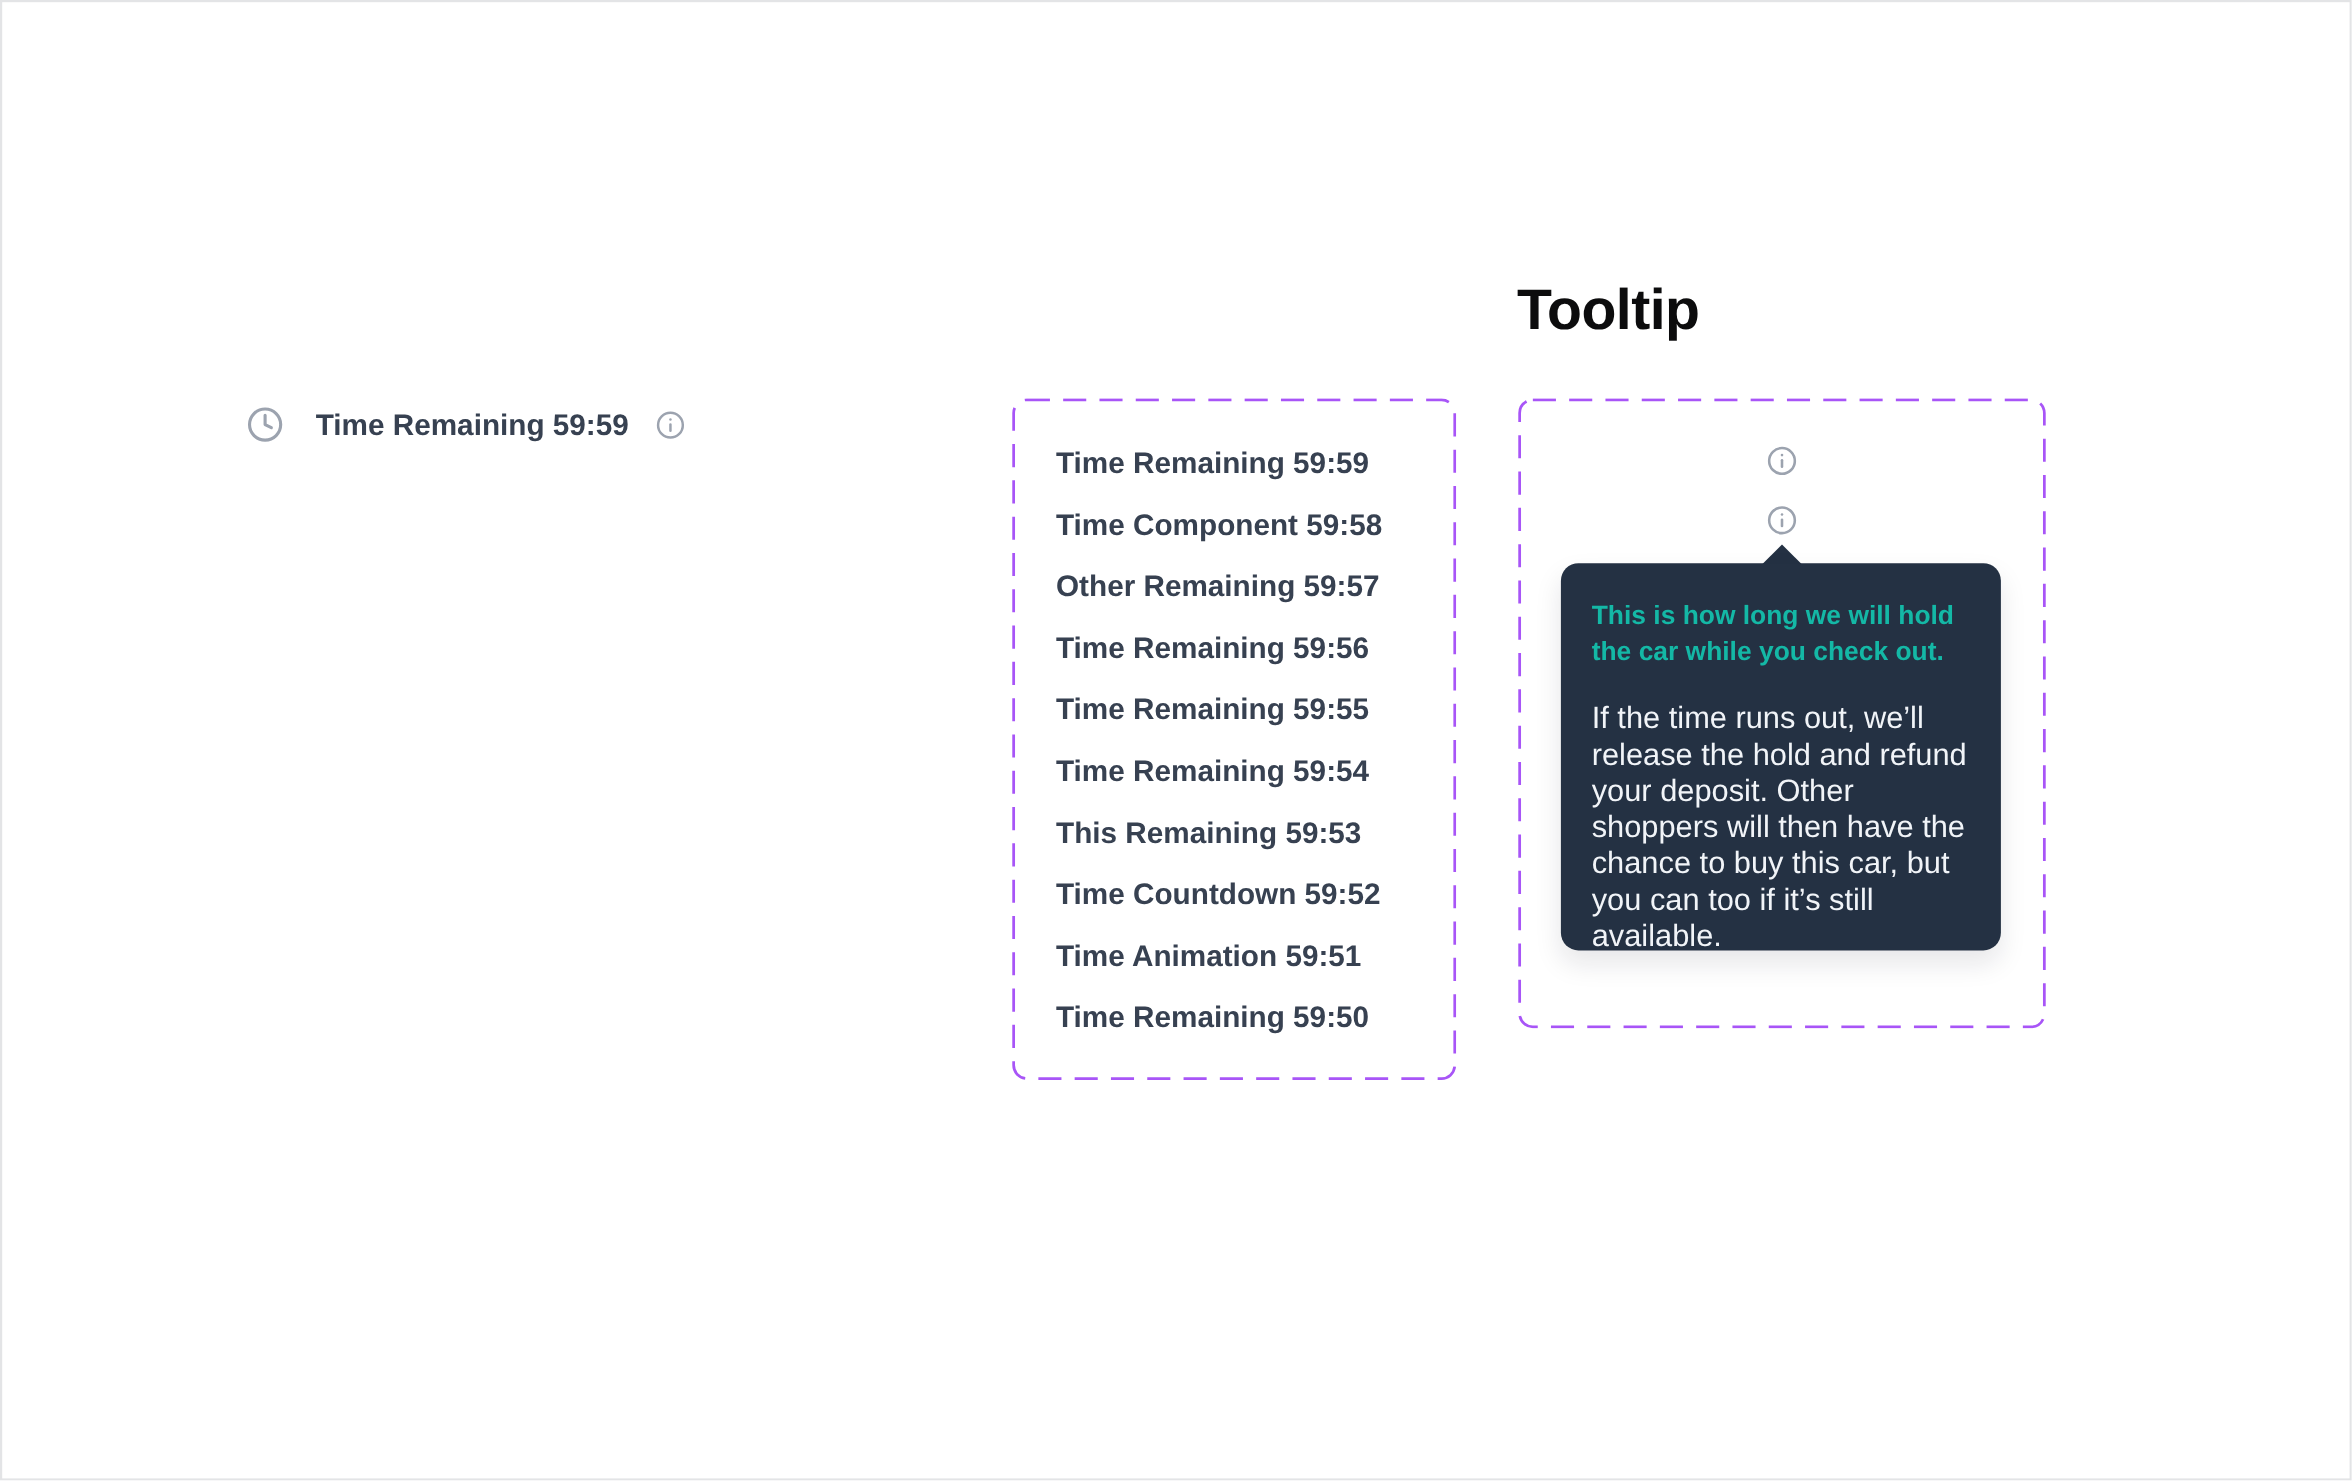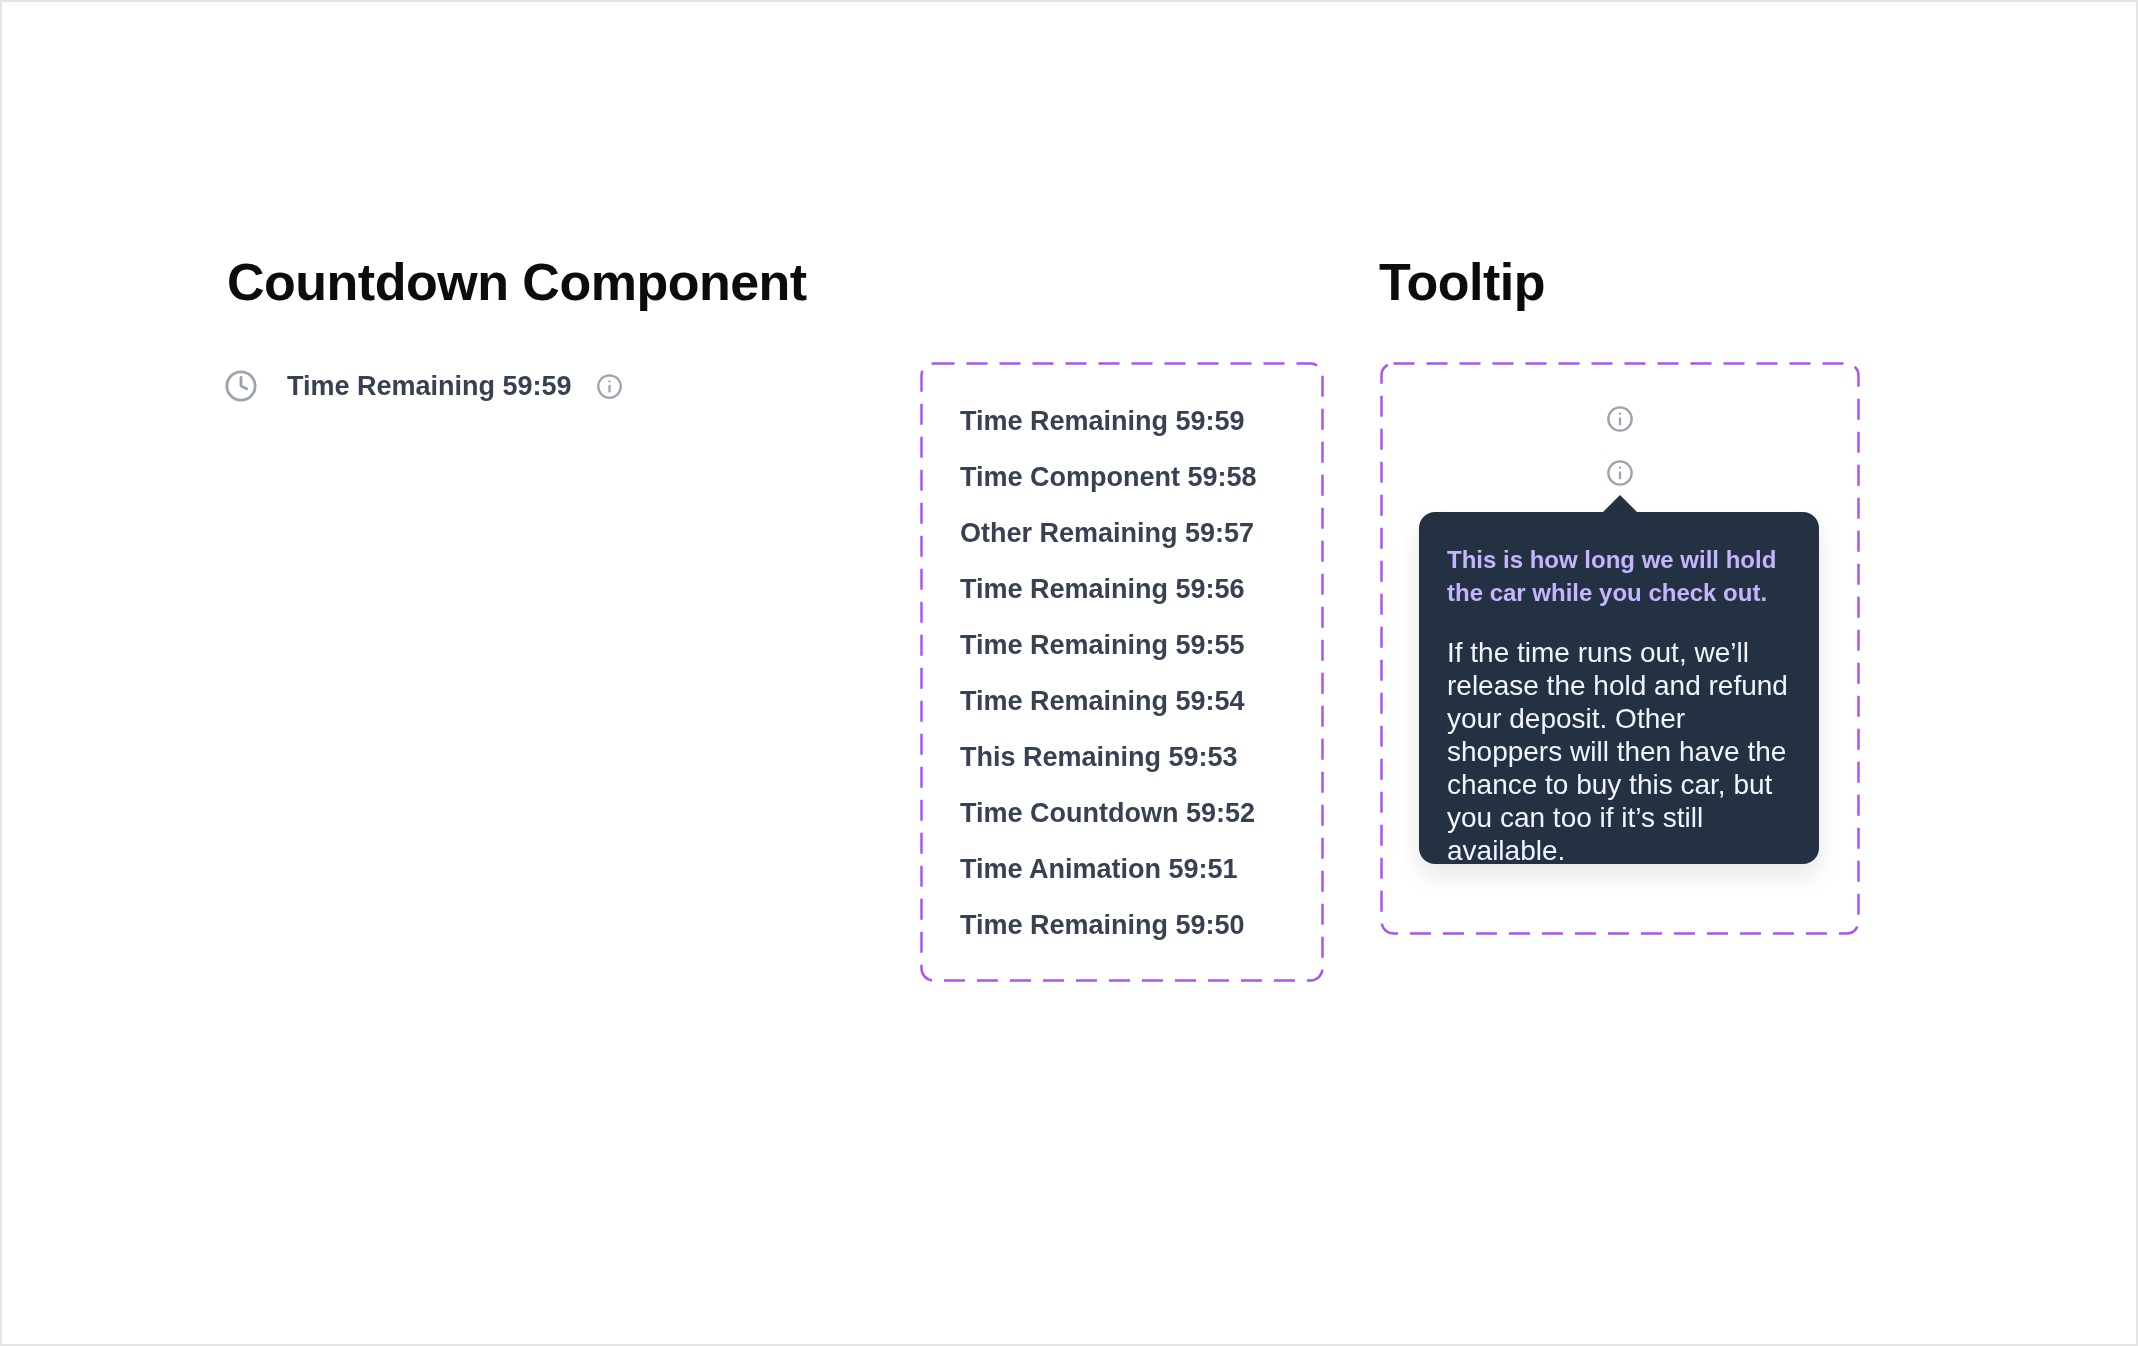--- a/index.html
+++ b/index.html
@@ -77,34 +77,33 @@
   .tooltip-bubble{
     position:absolute;left:39px;top:150px;
     width:400px;height:352px;
     background:var(--tooltip-bg);
     border-radius:16px;
     padding:31px 28px 28px 28px;
     box-shadow:0 12px 24px rgba(15,23,42,0.10);
   }
   .tooltip-title{
     font-size:24px;font-weight:700;line-height:33px;
-    color:#c4b5fd;
+    color:#14b8a6;
   }
   .tooltip-body{
     margin-top:27px;
     font-size:28px;font-weight:400;line-height:33px;
     color:var(--tooltip-text);
   }
 </style>
 </head>
 <body>
 
 <div class="canvas">
 
-  <h1 class="section-title" id="title-countdown">Countdown Component</h1>
   <h1 class="section-title" id="title-tooltip">Tooltip</h1>
 
   <div class="countdown-row">
     <svg class="clock-icon" viewBox="0 0 24 24" aria-hidden="true">
       <circle class="icon-stroke" cx="12" cy="12" r="10"></circle>
       <polyline class="icon-stroke" points="12 6 12 12 16 14"></polyline>
     </svg>
     <span class="countdown-label">Time Remaining 59:59</span>
     <svg class="info-icon" viewBox="0 0 24 24" aria-hidden="true">
       <circle class="icon-stroke" cx="12" cy="12" r="10"></circle>

